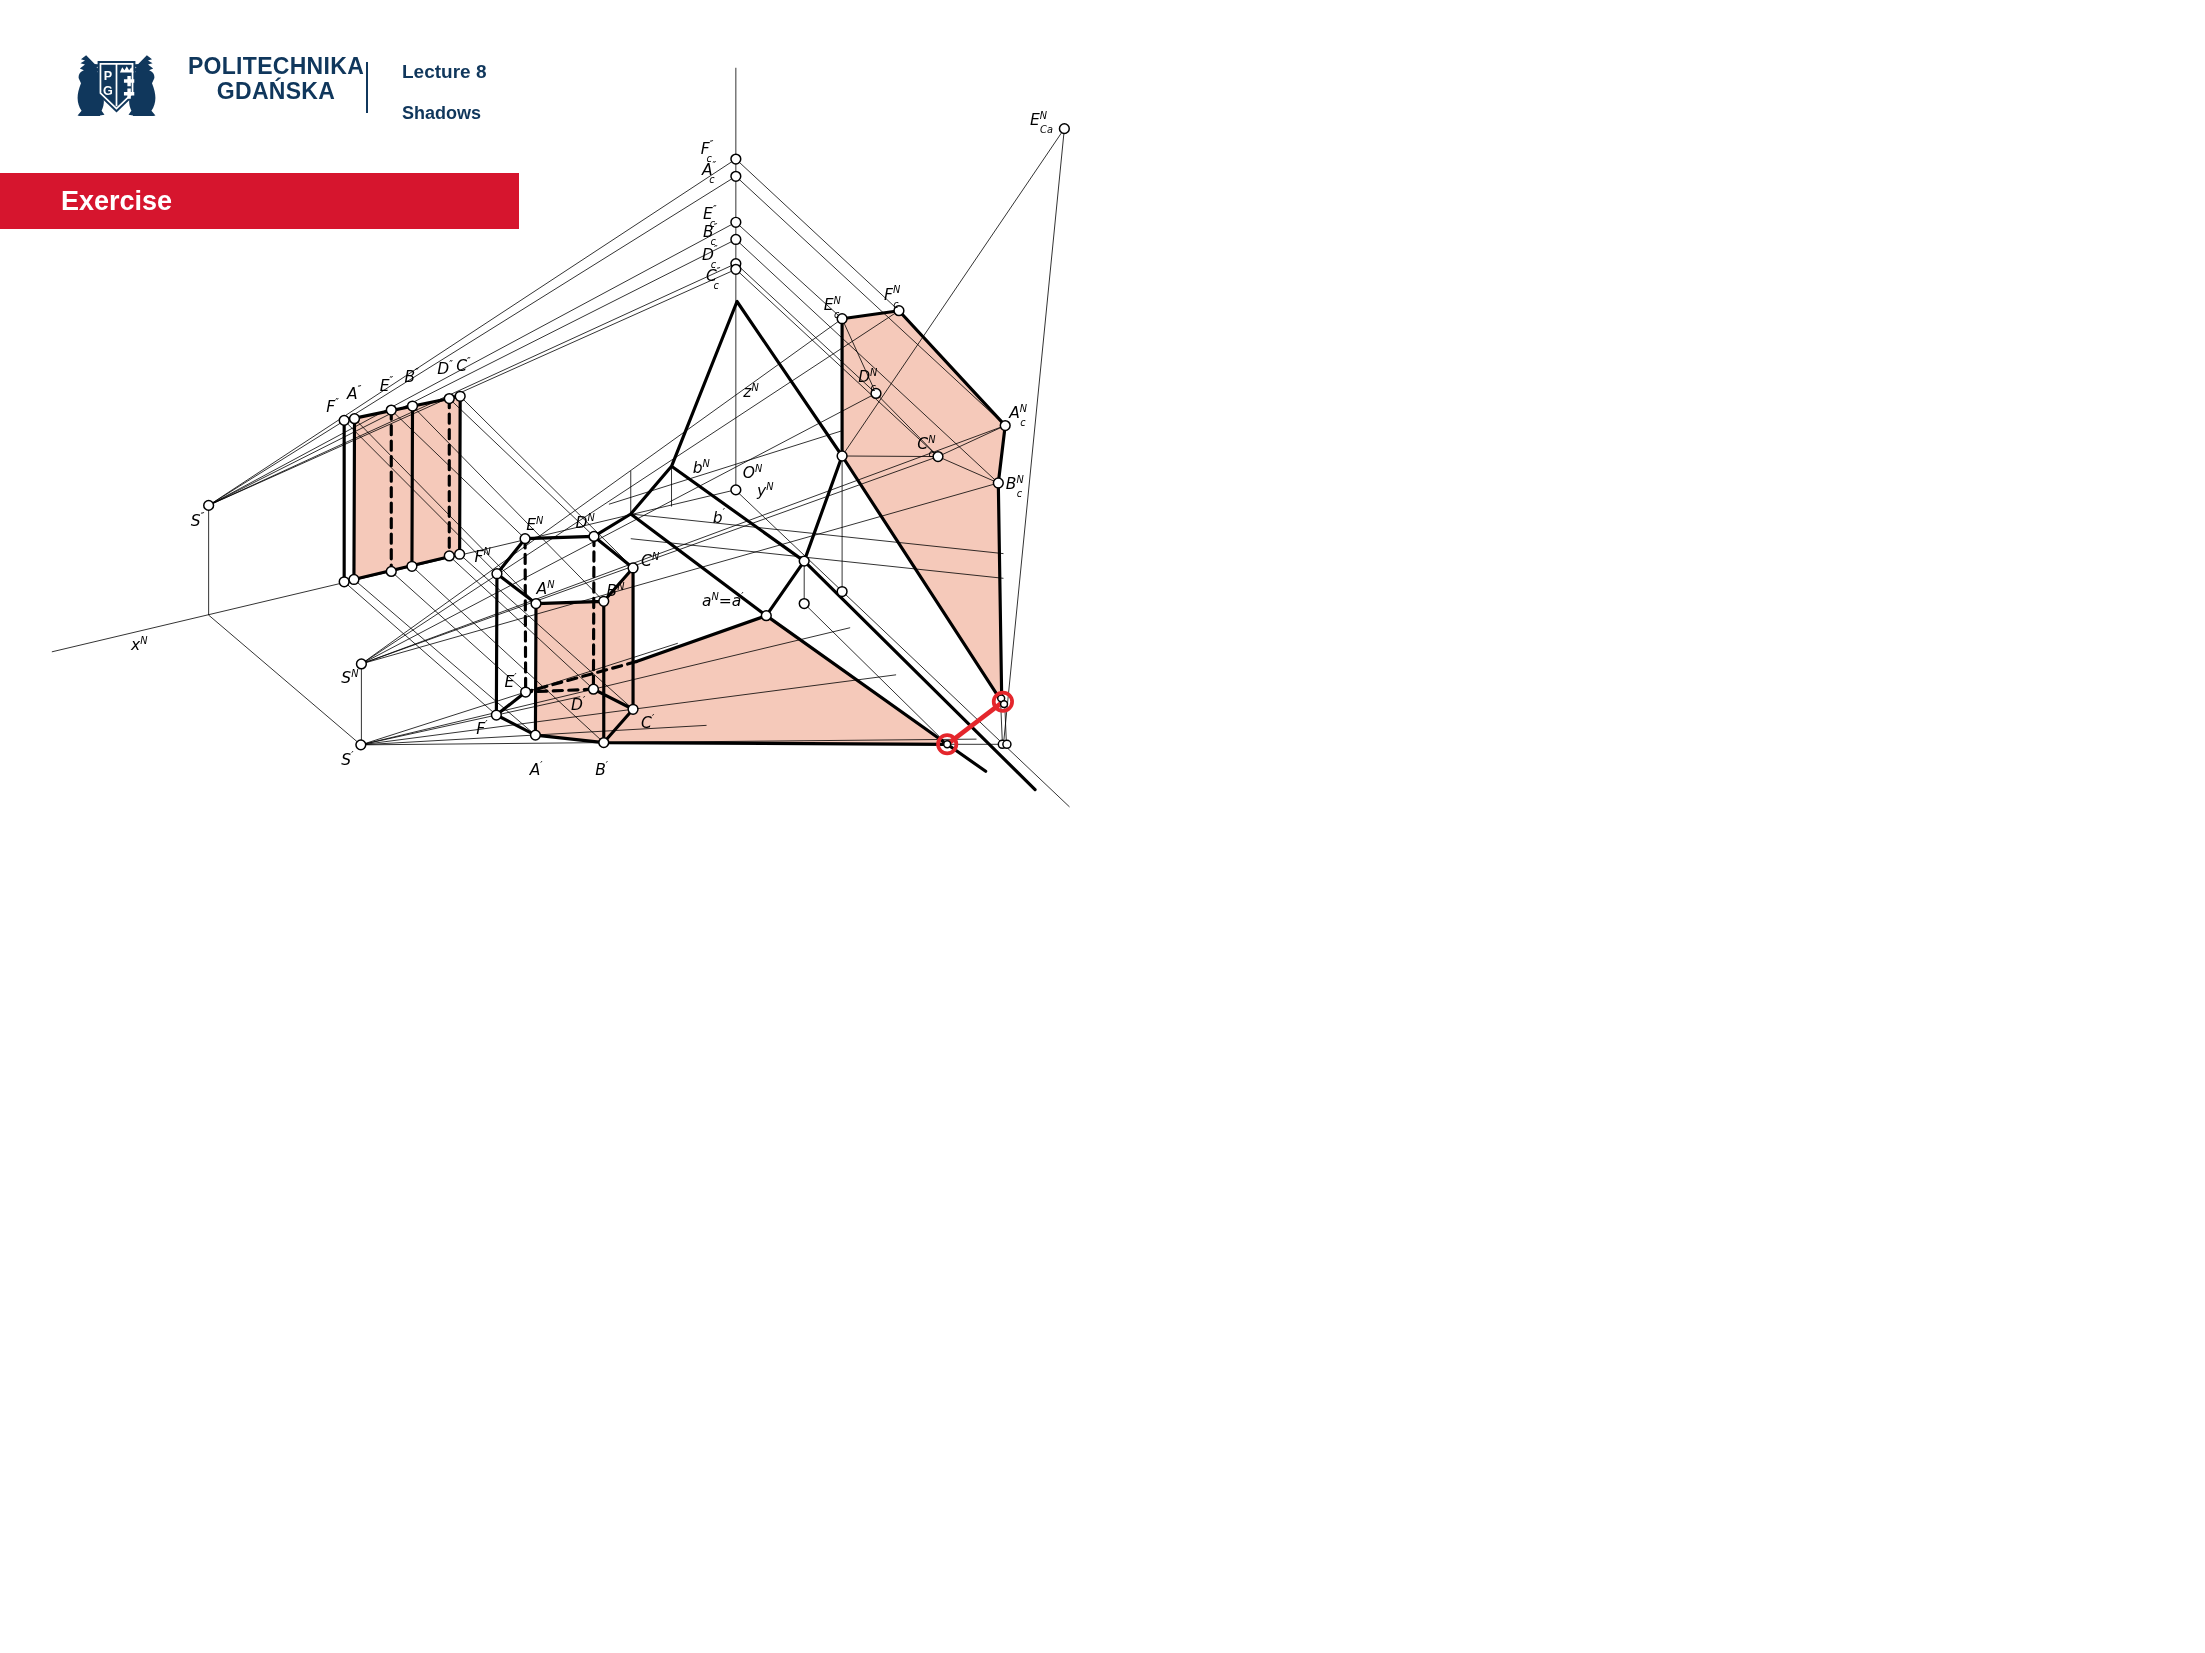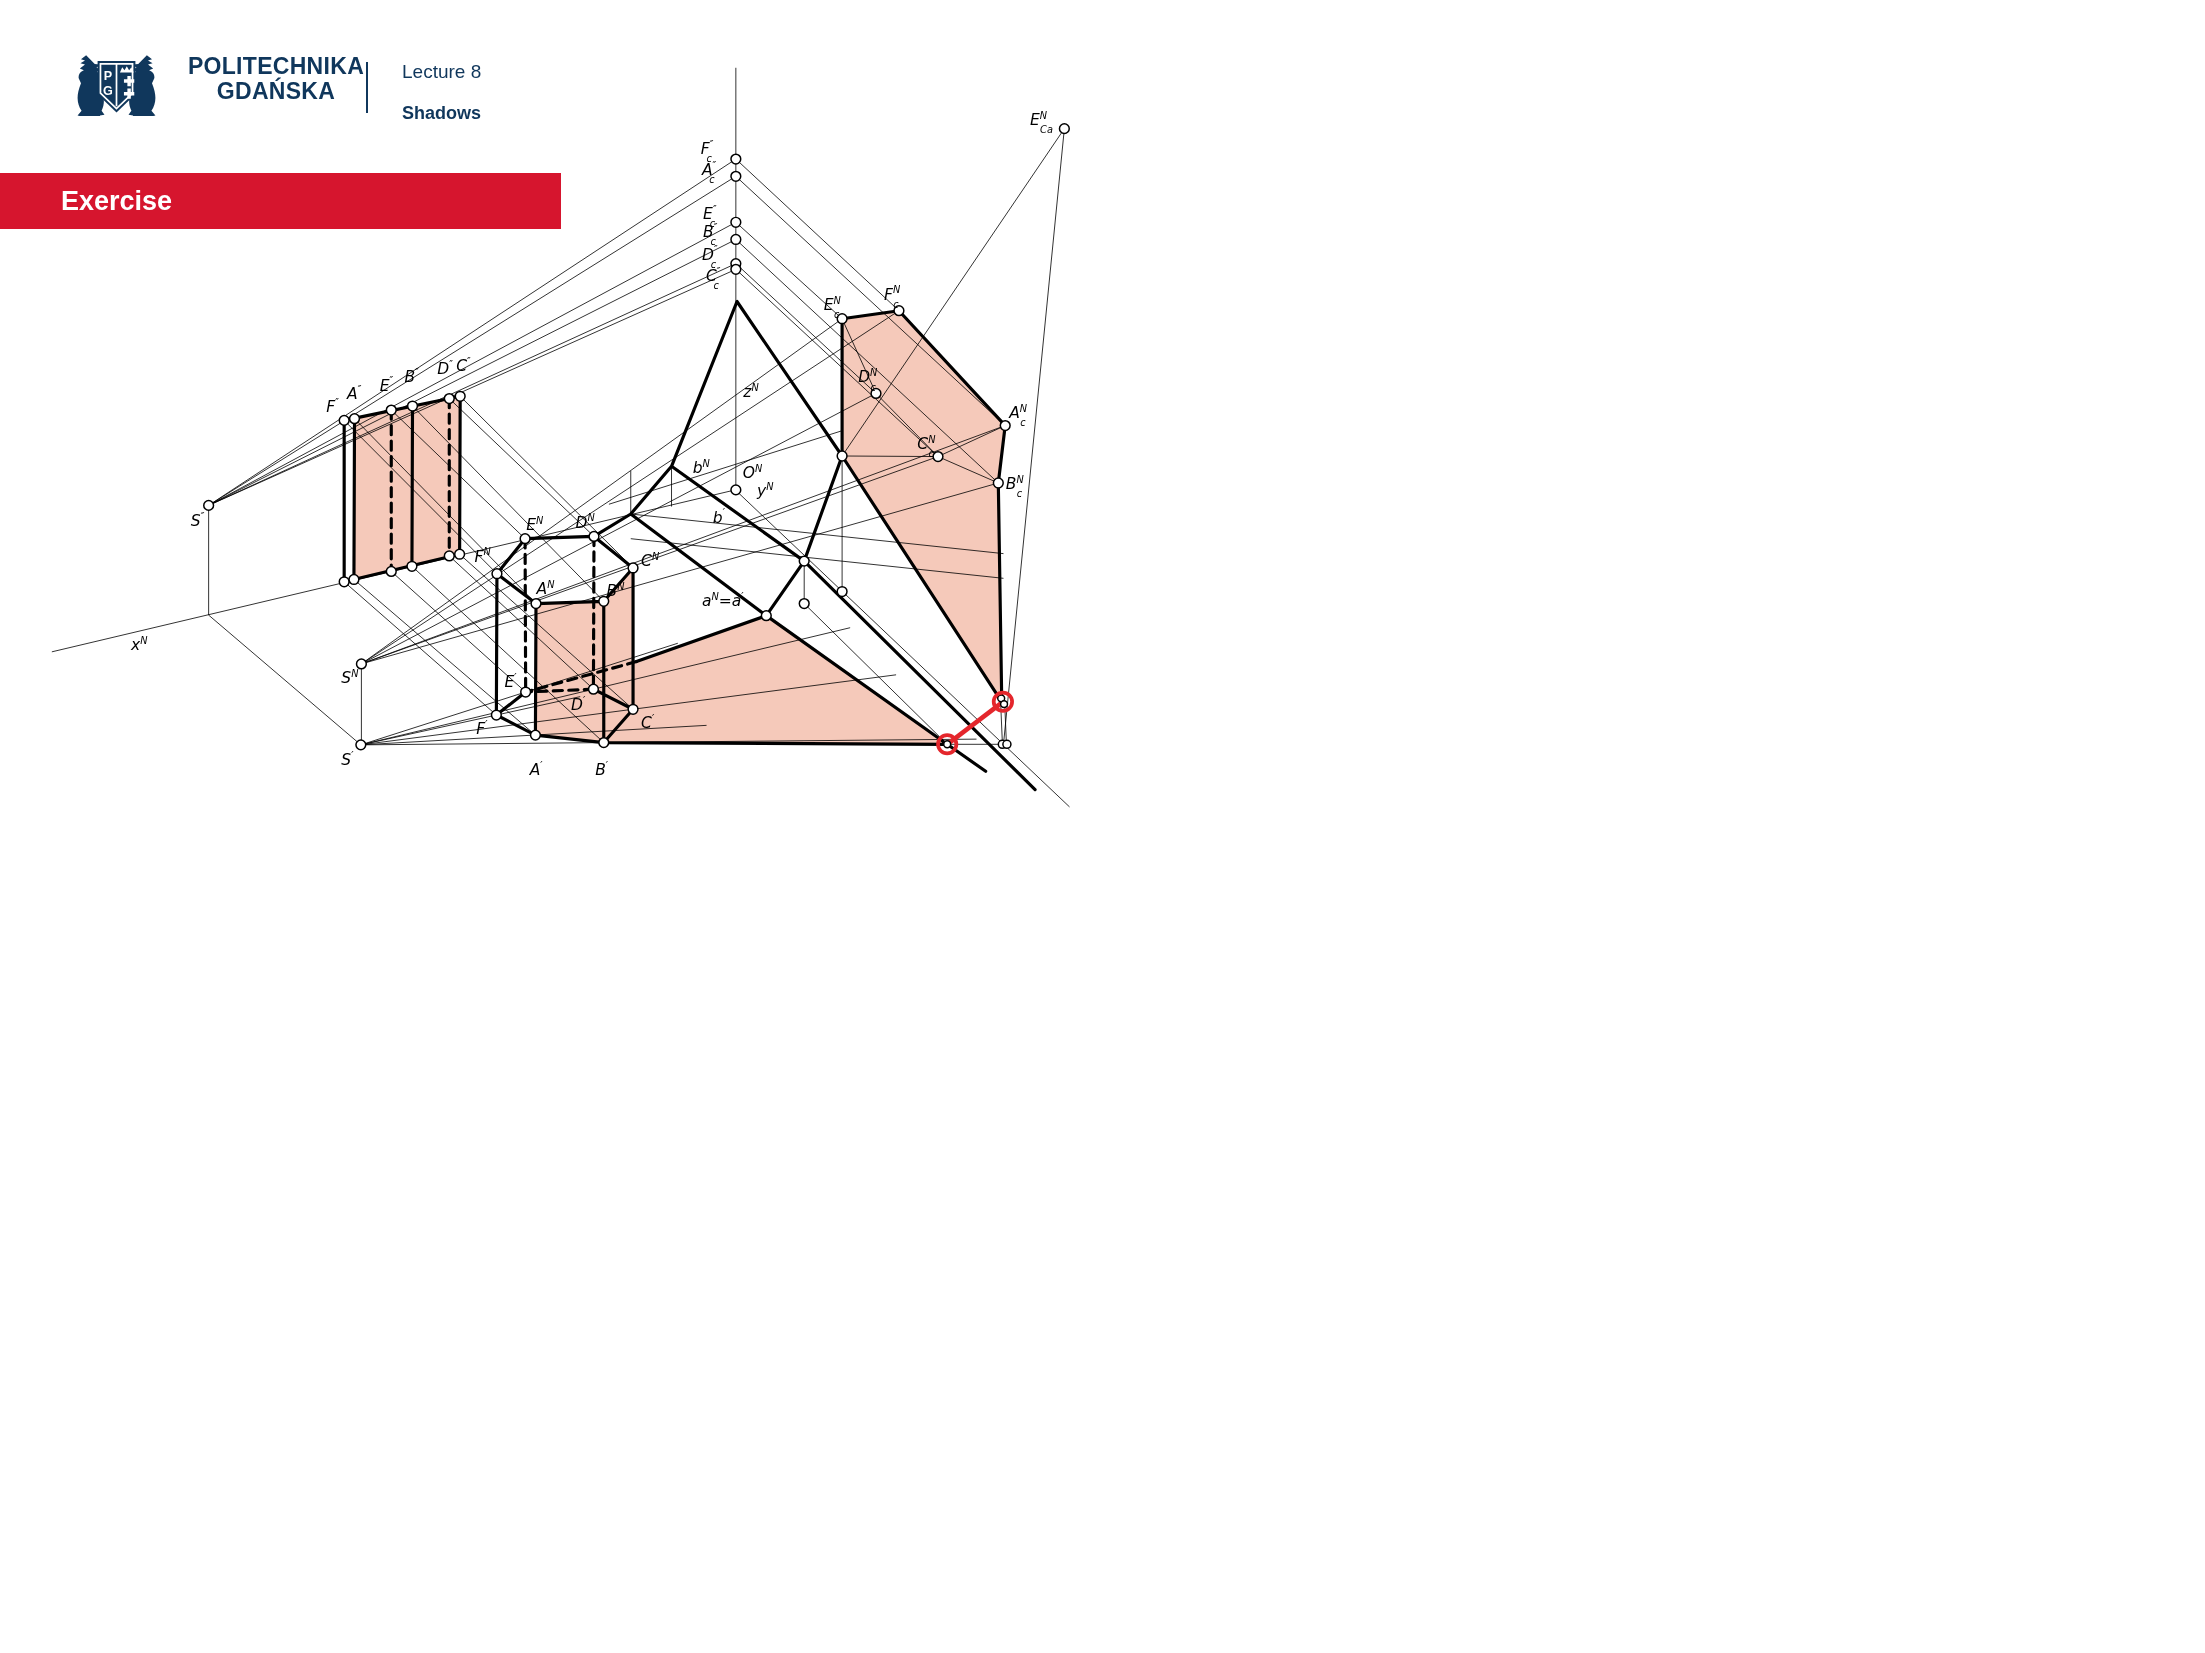--- a/index.html
+++ b/index.html
@@ -7,24 +7,24 @@
   }
   html,body{margin:0;padding:0;background:#fff;}
   #page{position:relative;width:1103px;height:827px;background:#fff;overflow:hidden;
         font-family:"Liberation Sans", sans-serif;}
   
   #header{position:absolute;left:0;top:0;width:1103px;height:172px;}
   #logo{position:absolute;left:62px;top:53px;}
   .uniname{position:absolute;left:181px;top:54px;width:190px;text-align:center;
            color:var(--navy);font-weight:bold;font-size:23px;line-height:25px;letter-spacing:0.3px;}
   #divider{position:absolute;left:366px;top:62px;width:2.3px;height:51px;background:var(--navy);}
-  .lecture{position:absolute;left:402px;top:61px;color:var(--navy);font-weight:normal;font-size:19px;}
+  .lecture{position:absolute;left:402px;top:61px;color:var(--navy);font-weight:bold;font-size:19px;}
   .topic{position:absolute;left:402px;top:103px;color:var(--navy);font-weight:bold;font-size:18px;}
   
-  #banner{position:absolute;left:0;top:173px;width:561px;height:56px;background:var(--red);}
+  #banner{position:absolute;left:0;top:173px;width:519px;height:56px;background:var(--red);}
   #banner .t{position:absolute;left:61px;top:12.6px;color:#fff;font-weight:bold;font-size:27px;}
   
   #draw{position:absolute;left:0;top:0;width:1103px;height:827px;}
   svg{display:block;}
   .lbl{font-family:"DejaVu Sans", sans-serif;font-style:italic;fill:#000;}
 </style>
 </head>
 <body>
 
 <div id="page">

